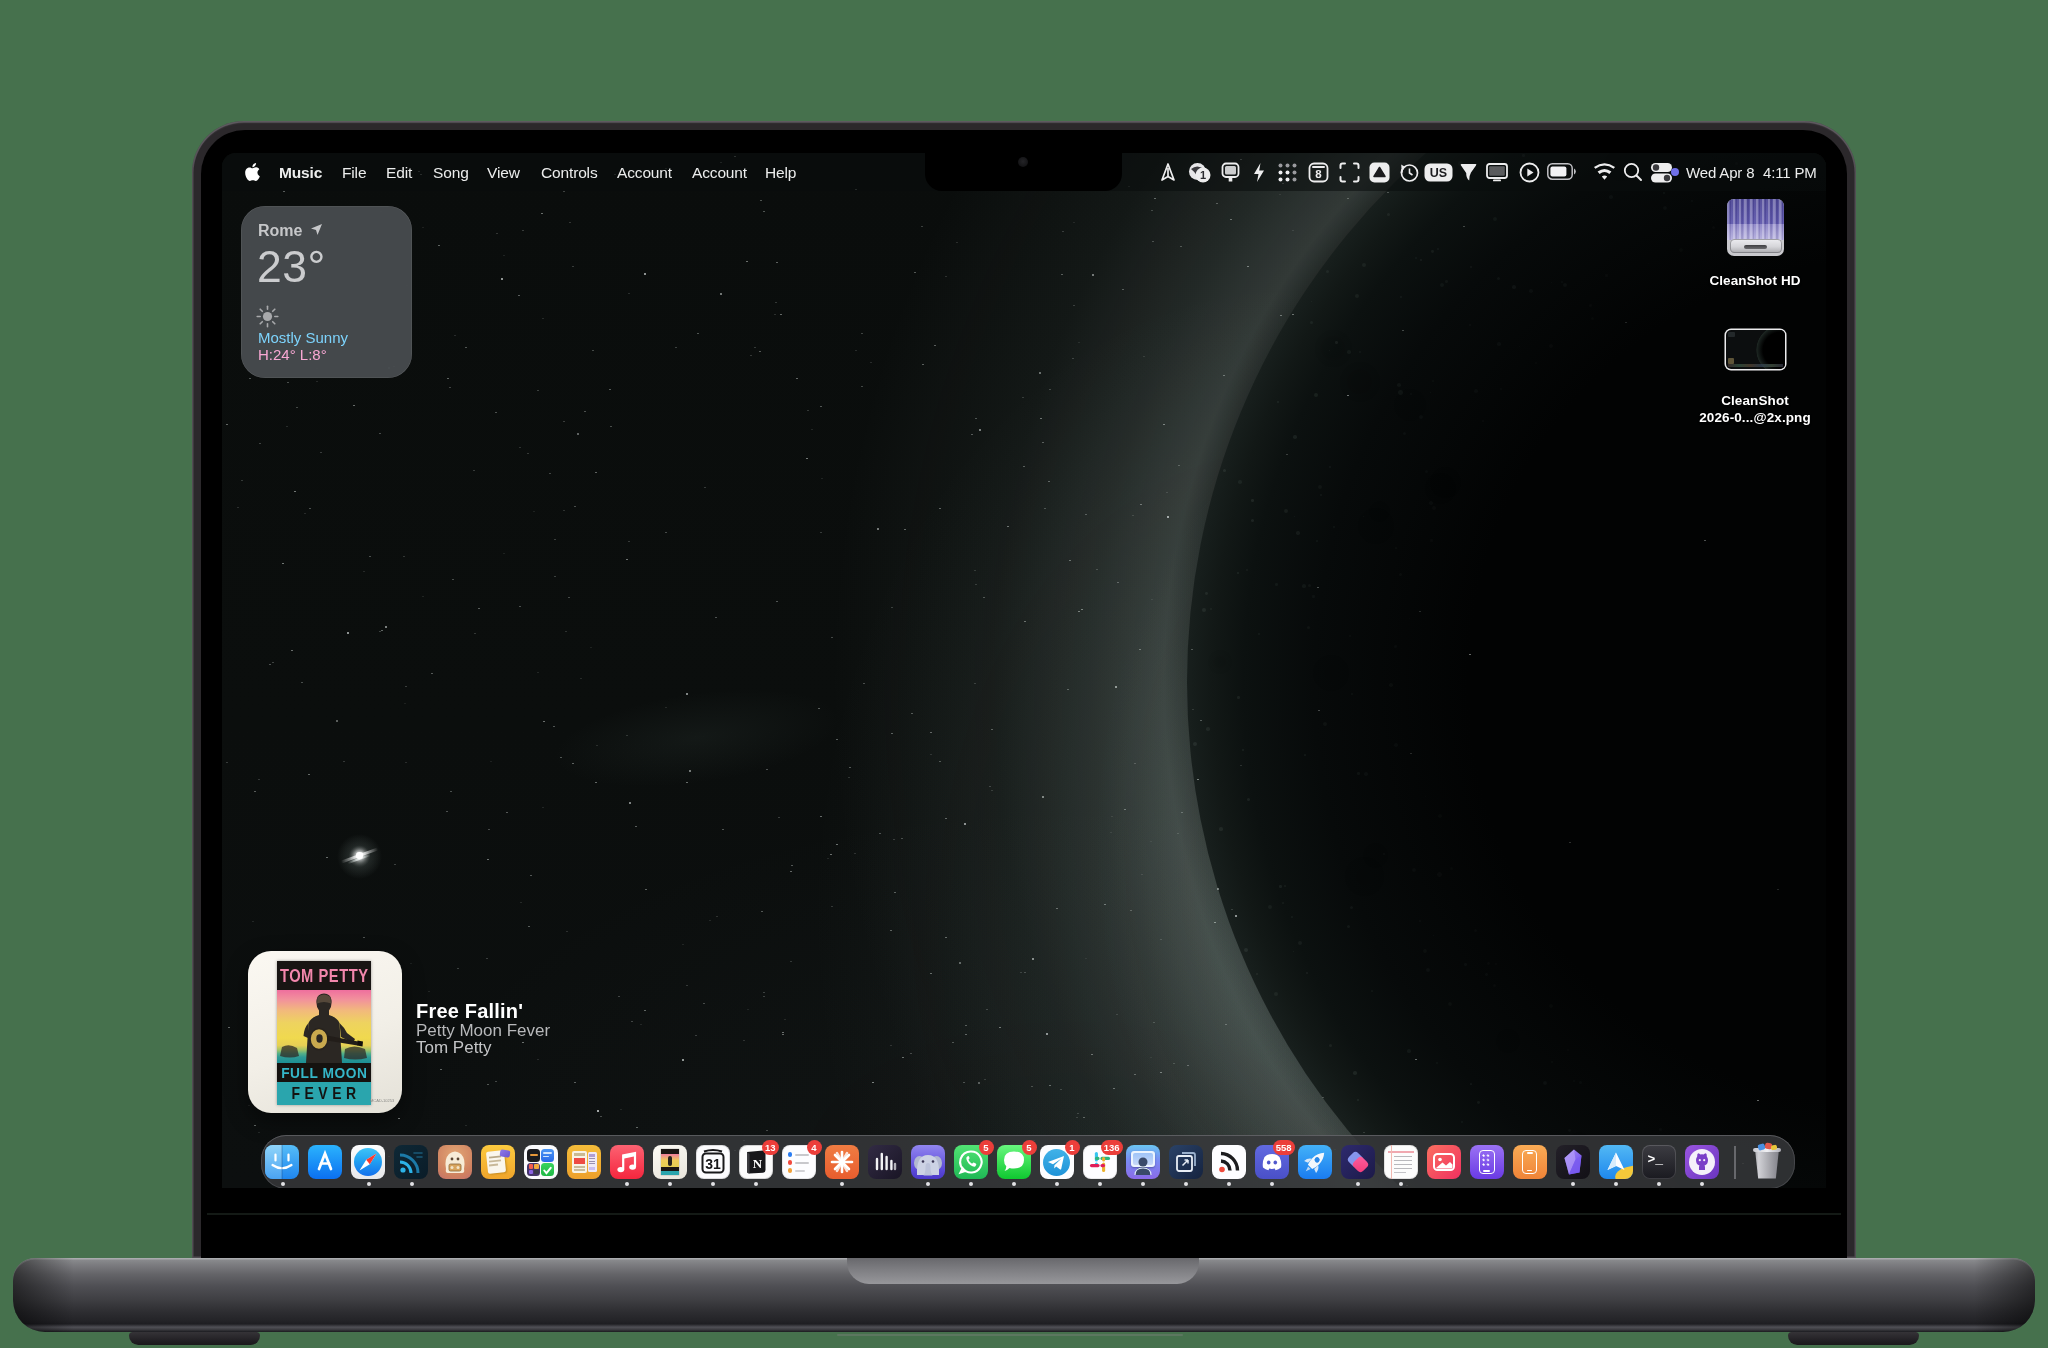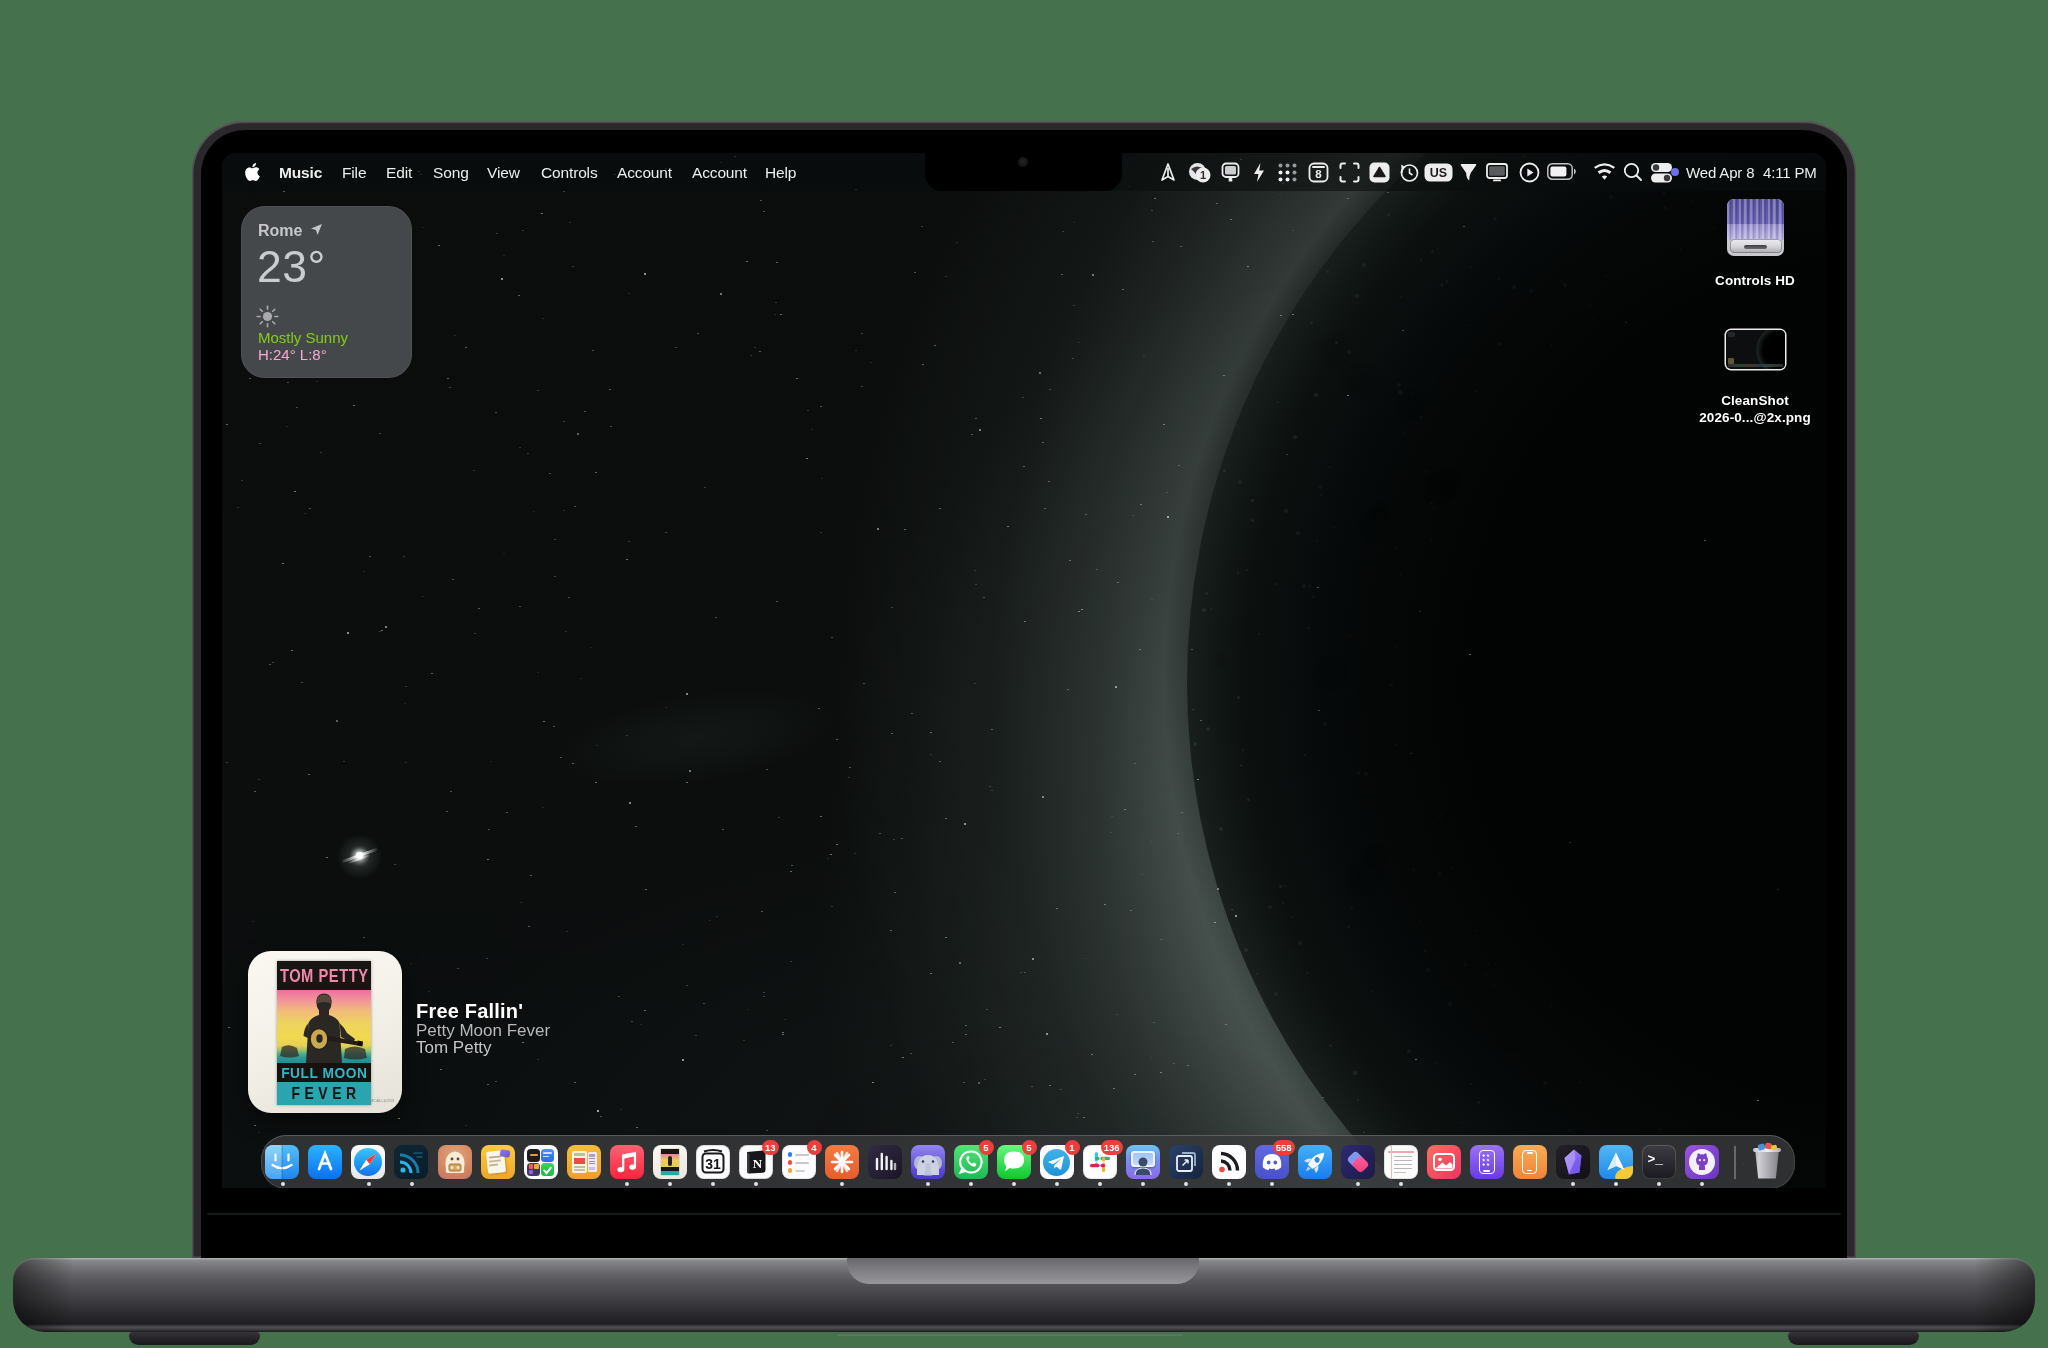--- a/index.html
+++ b/index.html
@@ -442,32 +442,32 @@
           <path d="M11.5 1.2 V4.2"></path>
             <path d="M11.5 18.8 V21.8"></path>
           <path d="M1.2 11.5 H4.2"></path>
             <path d="M18.8 11.5 H21.8"></path>
           <path d="M4.2 4.2 L6.3 6.3"></path>
             <path d="M16.7 16.7 L18.8 18.8"></path>
           <path d="M4.2 18.8 L6.3 16.7"></path>
             <path d="M16.7 6.3 L18.8 4.2"></path>
         </g>
       </svg>
-      <div class="abs" style="left:17px;top:123px;font-size:15px;font-weight:500;color:#84cc16">Mostly Sunny</div>
+      <div class="abs" style="left:17px;top:123px;font-size:15px;font-weight:500;color:#7dd3fc">Mostly Sunny</div>
       <div class="abs" style="left:17px;top:139.5px;font-size:15px;font-weight:500;color:#f9a8d4">H:24° L:8°</div>
     </div>
     <div id="deskicons">
       <div class="abs" style="left:1505px;top:46.5px;width:57px;height:57px;border-radius:7px;overflow:hidden;background:#c9c9cd">
         <div class="abs" style="left:0;top:0;width:57px;height:25px;background:linear-gradient(180deg,#4e4896,#5f58ad)"></div>
         <div class="abs" style="left:0;top:25px;width:57px;height:16px;background:linear-gradient(180deg,#8d86c8,#b5b0de)"></div>
         <div class="abs" style="left:0;top:0;width:57px;height:41px;background:repeating-linear-gradient(90deg,rgba(255,255,255,0.30) 0 1.8px,rgba(20,12,70,0.10) 3px 4.2px,rgba(255,255,255,0.05) 4.2px 5.8px)"></div>
         <div class="abs" style="left:2.5px;top:40px;width:52px;height:14px;border-radius:4.5px;background:linear-gradient(180deg,#ededf1 0%,#d5d5d9 55%,#aaaaae 100%);box-shadow:inset 0 0 0 1px rgba(95,95,100,0.55)"></div>
         <div class="abs" style="left:17px;top:45.5px;width:23px;height:4px;border-radius:2px;background:linear-gradient(180deg,#3e3e42,#6a6a6e)"></div>
       </div>
-      <div class="desklabel" style="left:1463px;top:120px;width:140px">Controls HD</div>
+      <div class="desklabel" style="left:1463px;top:120px;width:140px">CleanShot HD</div>
 
       <div class="abs" style="left:1504px;top:177px;width:59px;height:39px;border-radius:5px;background:#0c0e0f;
         box-shadow:0 0 0 1.5px #ececee;overflow:hidden">
         <div class="abs" style="left:30px;top:-5px;width:50px;height:50px;border-radius:50%;
           background:radial-gradient(circle closest-side,#000 0%,#000 72%,#131917 90%,#1d2622 97%,rgba(0,0,0,0) 100%)"></div>
         <div class="abs" style="left:2px;top:2px;width:7px;height:5px;background:#23282a;border-radius:1px"></div>
         <div class="abs" style="left:2px;top:28.5px;width:5.5px;height:6px;background:#5e5438;border-radius:1px"></div>
         <div class="abs" style="left:2px;top:34.5px;width:55px;height:2.5px;opacity:0.75;background:linear-gradient(90deg,#433,#354,#543,#345,#454,#334)"></div>
       </div>
       <div class="desklabel" style="left:1463px;top:240px;width:140px">CleanShot</div>

